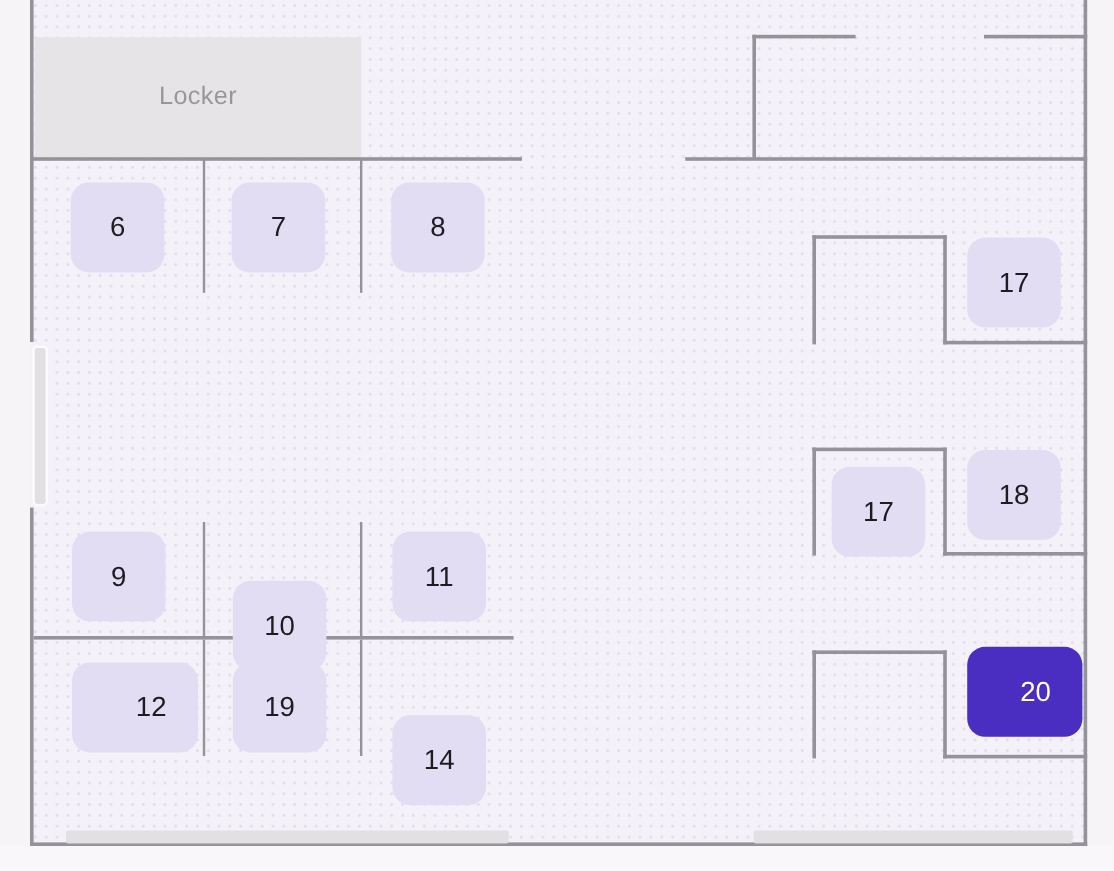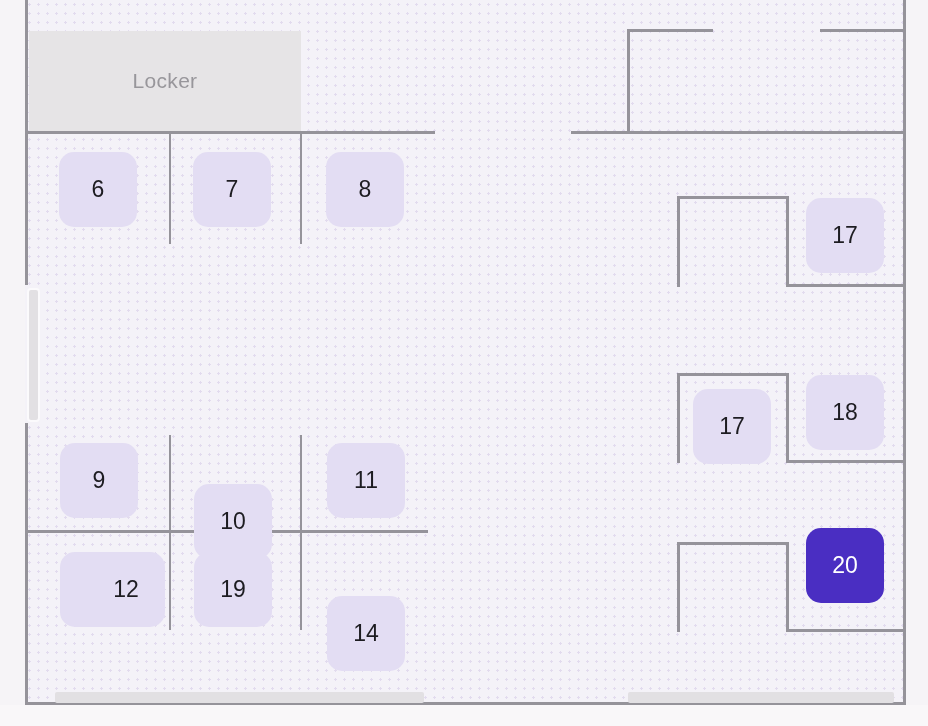--- a/index.html
+++ b/index.html
@@ -44,21 +44,21 @@
   .t10{left:194px; top:436px;margin-top:48px;}
   .t11{left:327px; top:443px;}
   .t12{left:60px;  top:552px;padding-left:27px;}
   .t13{left:194px; top:552px;}
   .t14{left:327px; top:552px;margin-top:44px;}
   .t15{left:693px; top:212px;}
   .t16{left:806px; top:198px;}
   .t17{left:693px; top:389px;}
   .t18{left:806px; top:375px;text-align:right;}
   .t19{left:693px; top:557px;}
-  .t20{left:806px; top:528px;}
+  .t20{left:806px; top:539px;padding-left:18px;}
 </style>
 </head>
 <body>
 
 <div class="canvas">
 
   <div class="floor"></div>
   <div class="bottom-strip"></div>
 
   <div class="area" style="left:29px;top:31px;width:272px;height:100px;">

